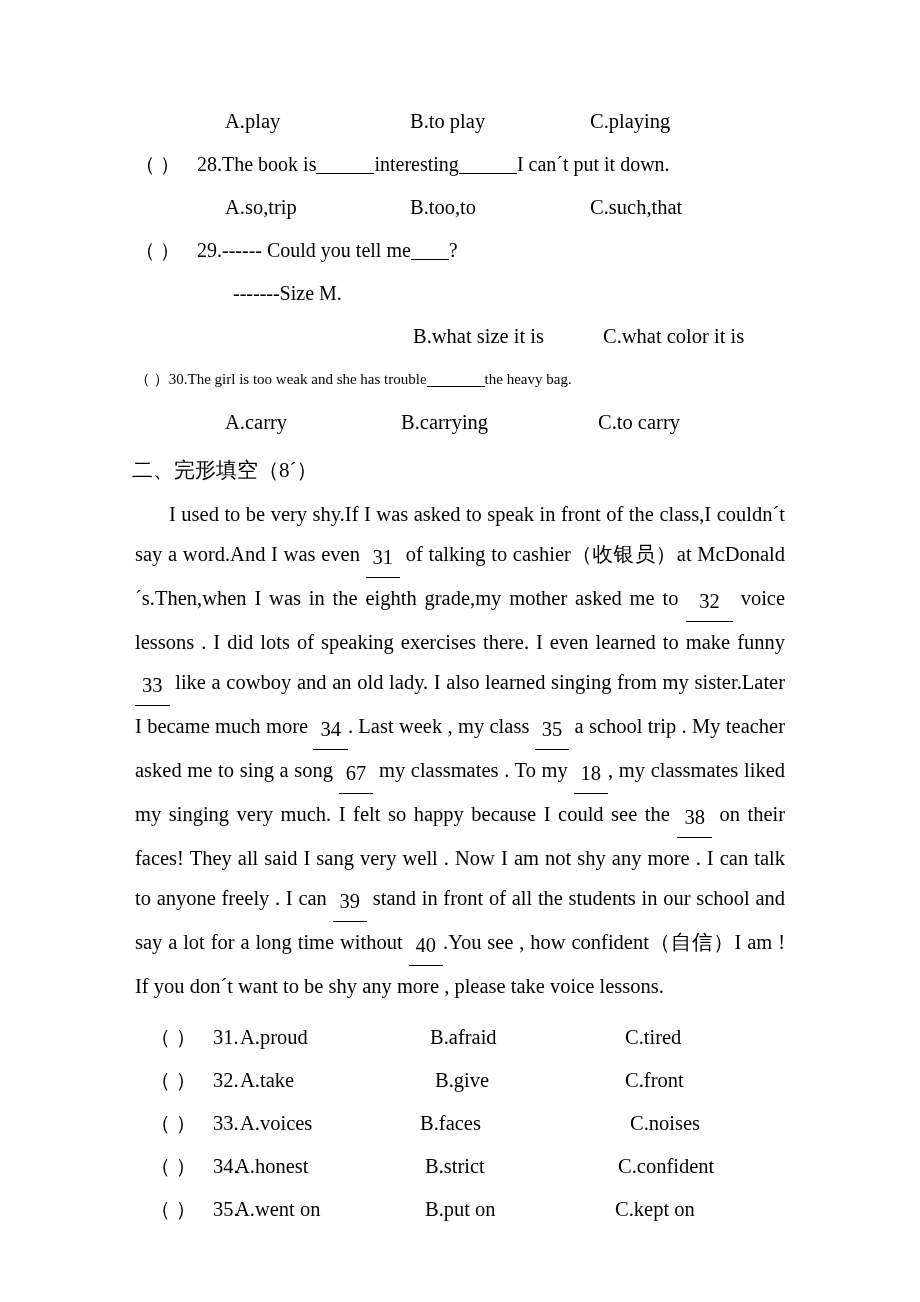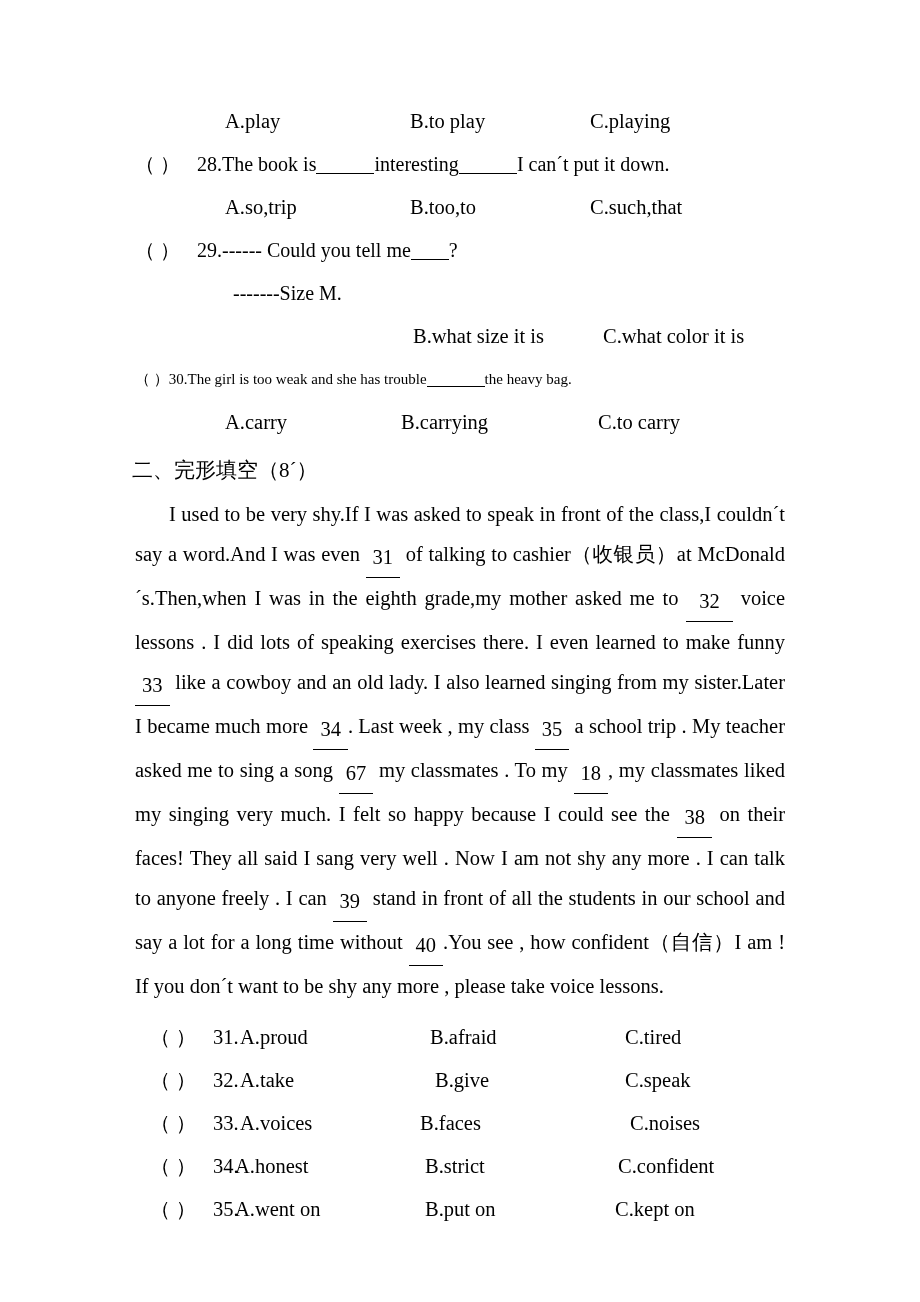--- a/index.html
+++ b/index.html
@@ -170,21 +170,21 @@
     <span class="col c-num">31.</span>
     <span class="col" style="left:105px;">A.proud</span>
     <span class="col" style="left:295px;">B.afraid</span>
     <span class="col" style="left:490px;">C.tired</span>
   </div>
   <div class="opt-row">
     <span class="col c-paren">（   ）</span>
     <span class="col c-num">32.</span>
     <span class="col" style="left:105px;">A.take</span>
     <span class="col" style="left:300px;">B.give</span>
-    <span class="col" style="left:490px;">C.speak</span>
+    <span class="col" style="left:490px;">C.front</span>
   </div>
   <div class="opt-row">
     <span class="col c-paren">（   ）</span>
     <span class="col c-num">33.</span>
     <span class="col" style="left:105px;">A.voices</span>
     <span class="col" style="left:285px;">B.faces</span>
     <span class="col" style="left:495px;text-align:center;">C.noises</span>
   </div>
   <div class="opt-row">
     <span class="col c-paren">（   ）</span>

